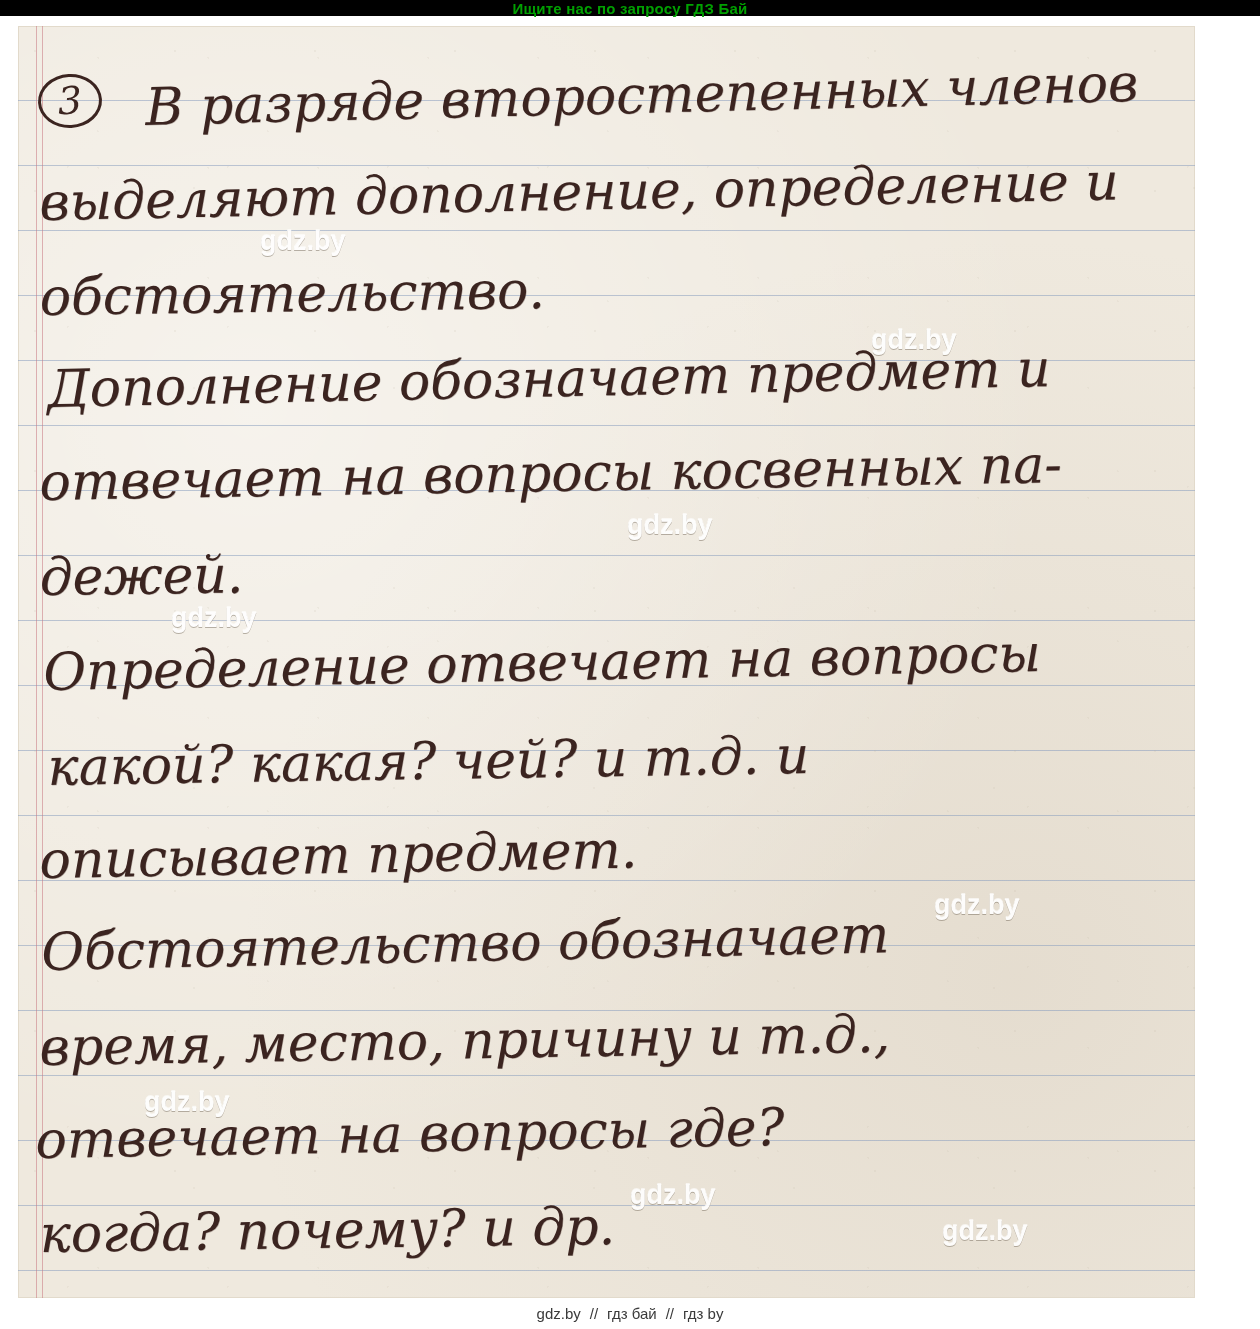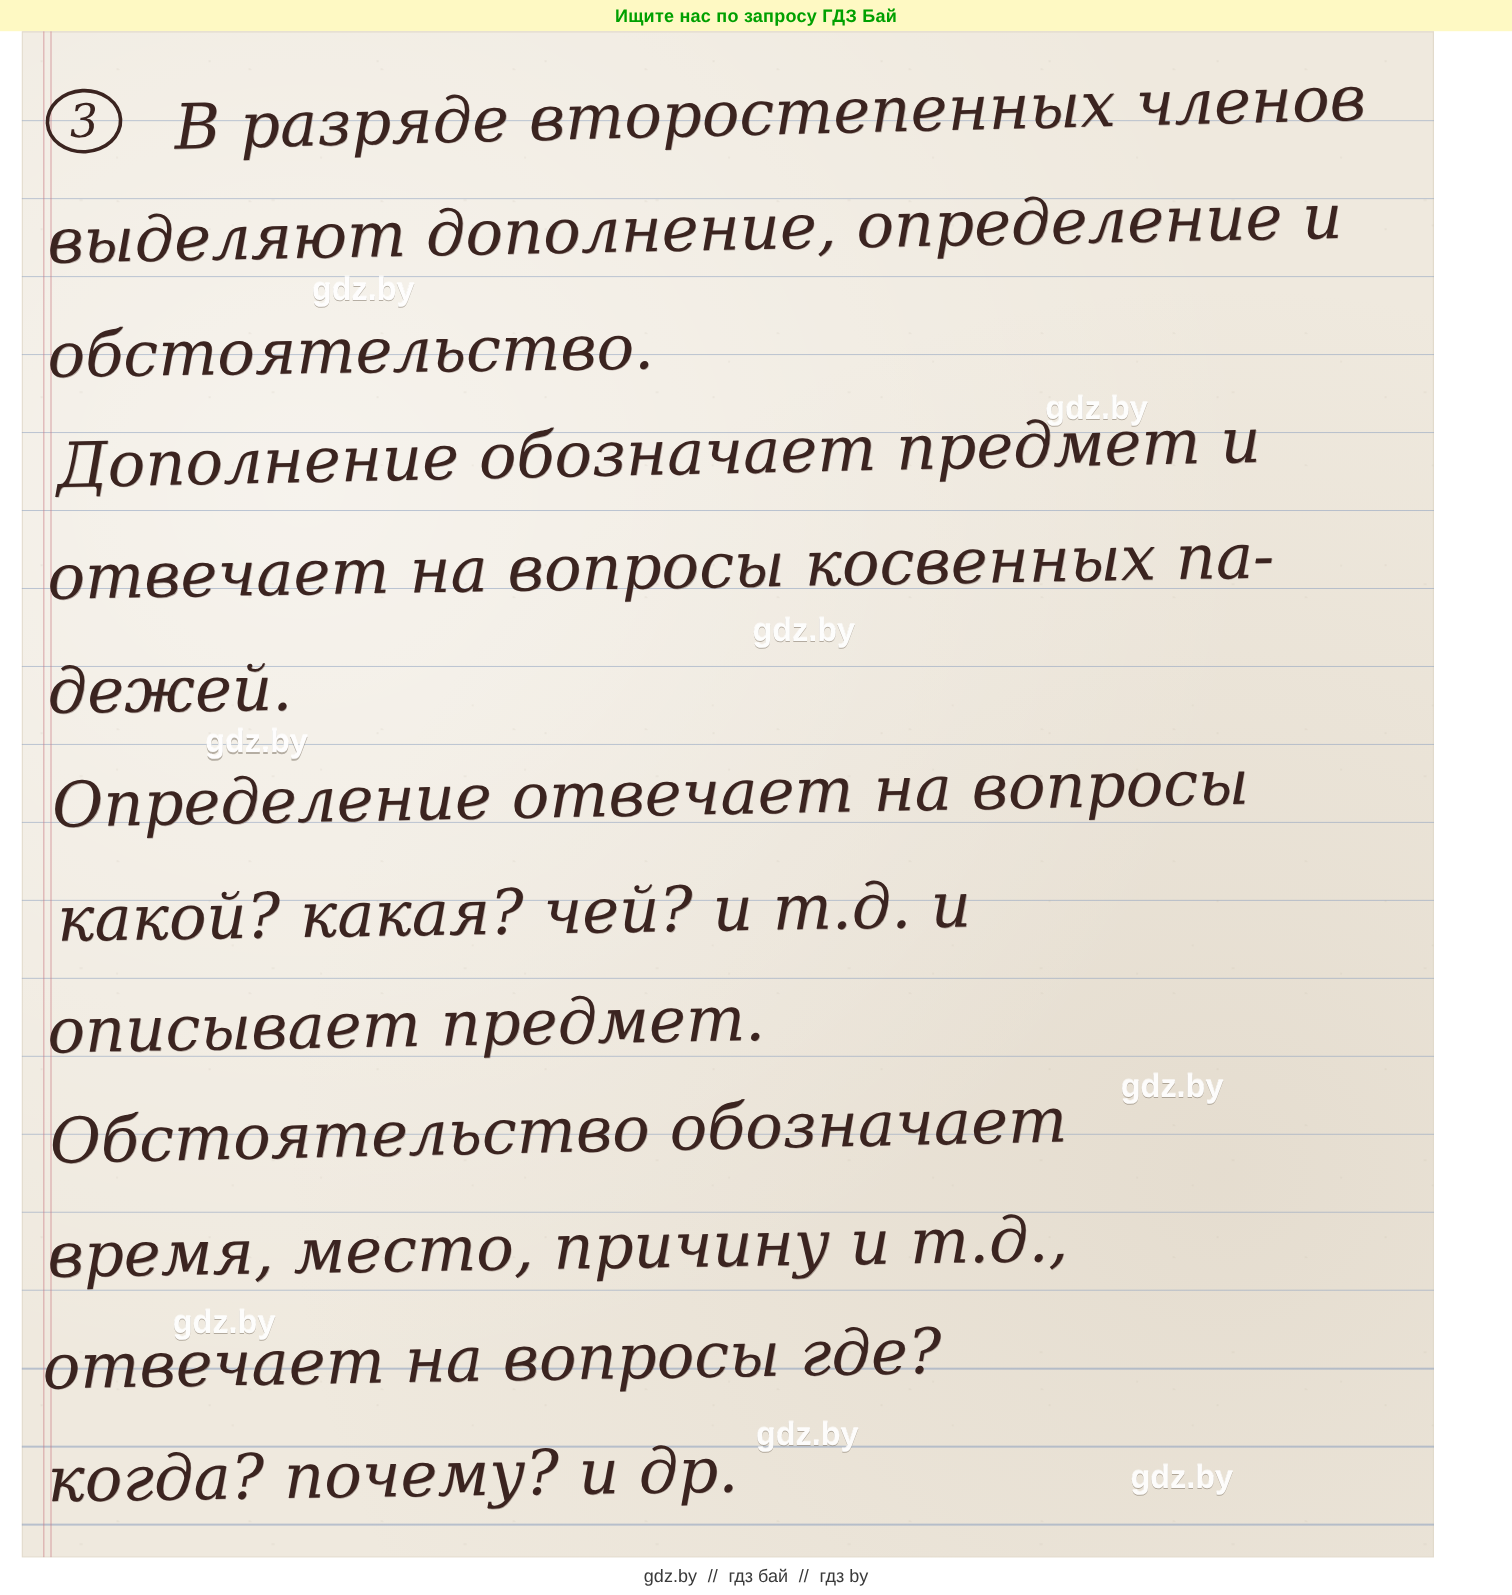--- a/index.html
+++ b/index.html
@@ -14,25 +14,25 @@
     font-family: "Liberation Sans", sans-serif;
     overflow: hidden;
   }
 
   
   .top-banner {
     position: absolute;
     top: 0;
     left: 0;
     width: 1260px;
-    height: 26px;
+    height: 16px;
     display: flex;
     align-items: center;
     justify-content: center;
-    background: #fef9c3;
+    background: #000000;
   }
   .top-banner-text {
     font-size: 15px;
     font-weight: bold;
     color: #00a000;
     letter-spacing: 0.2px;
     white-space: nowrap;
   }
 
   

